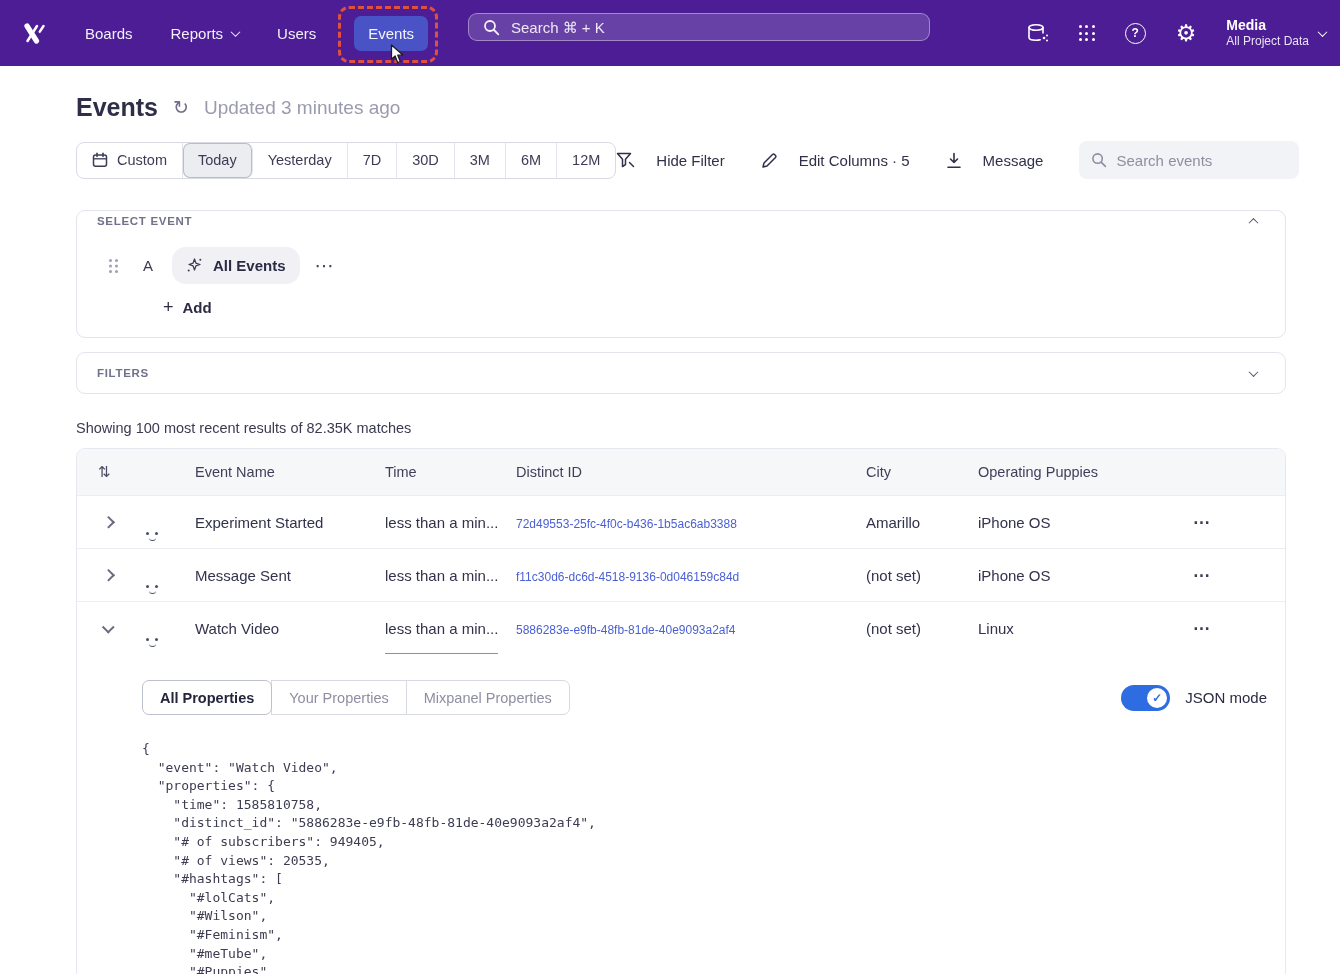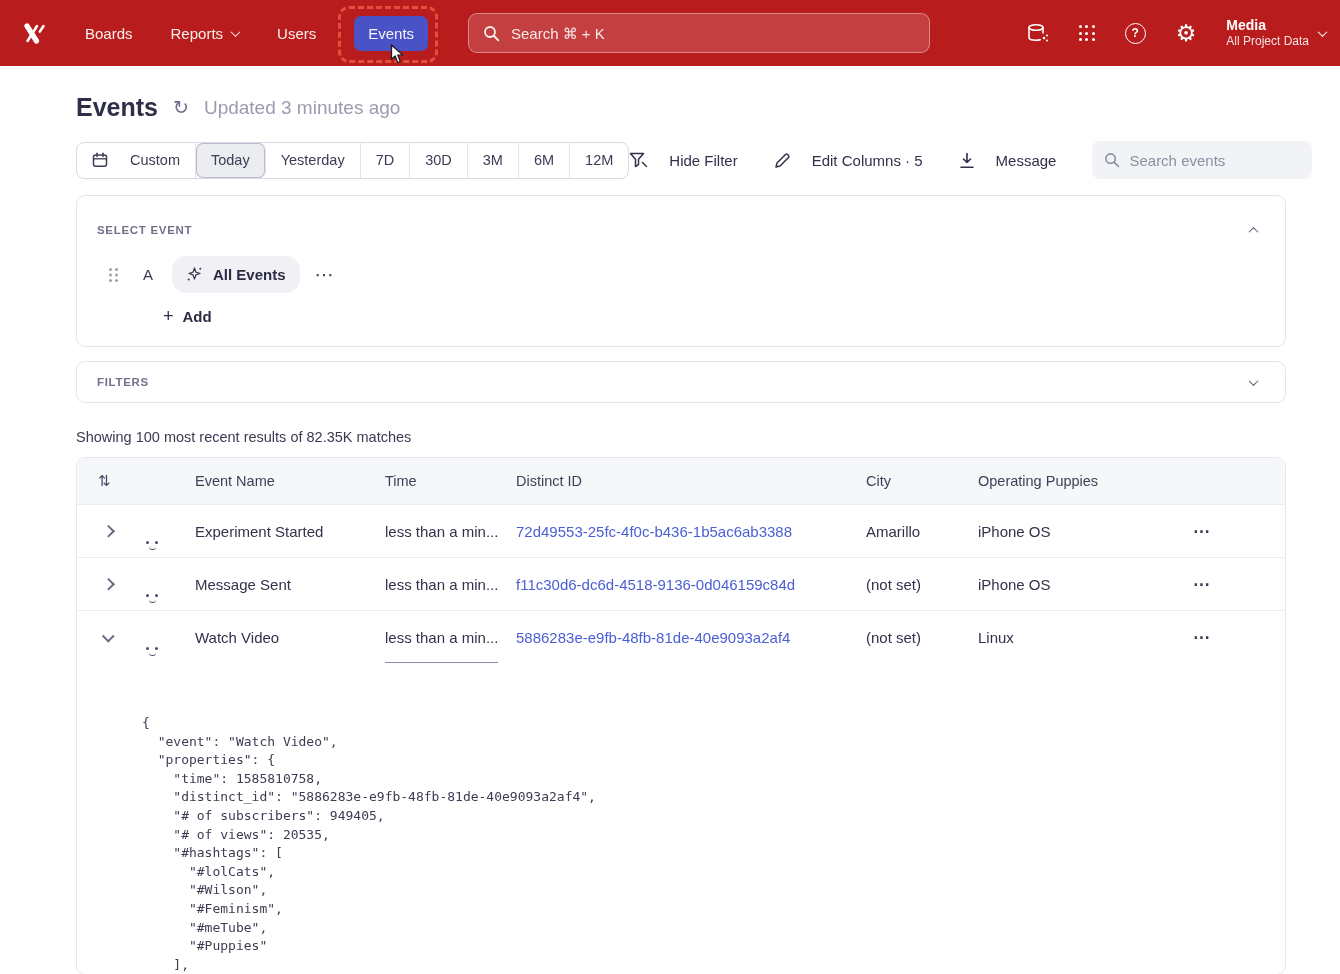--- a/index.html
+++ b/index.html
@@ -1,25 +1,25 @@
 <!DOCTYPE html>
 <html><head>
 <meta charset="utf-8">
 <style>
   * { box-sizing: border-box; margin: 0; padding: 0; }
   html, body { width: 1340px; height: 974px; overflow: hidden; }
   body { font-family: "Liberation Sans", sans-serif; background: #fff; color: #34344e; position: relative; }
 
   
-  .navbar { height: 66px; background: #b91c1c; display: flex; align-items: center; padding: 0 22px; position: relative; }
+  .navbar { height: 66px; background: #4c1d95; display: flex; align-items: center; padding: 0 22px; position: relative; }
   .logo { display: flex; align-items: center; cursor: pointer; }
   .nav-items { display: flex; align-items: center; margin-left: 38px; }
   .nav-item { color: rgba(255,255,255,.93); font-size: 15px; margin-right: 38px; display: flex; align-items: center; gap: 9px; cursor: pointer; white-space: nowrap; }
   .nav-item.active { background: #4a53c6; padding: 9px 14px; border-radius: 7px; margin-right: 0; }
-  .nav-search { position: absolute; left: 468px; top: 13px; width: 462px; height: 40px; background: rgba(255,255,255,.16); border: 1px solid rgba(255,255,255,.38); border-radius: 9px; display: flex; align-items: center; padding: 0 14px; gap: 11px; color: rgba(255,255,255,.92); }
+  .nav-search { position: absolute; left: 468px; top: 13px; width: 462px; height: 28px; background: rgba(255,255,255,.16); border: 1px solid rgba(255,255,255,.38); border-radius: 9px; display: flex; align-items: center; padding: 0 14px; gap: 11px; color: rgba(255,255,255,.92); }
   .nav-search input { flex: 1; background: transparent; border: 0; outline: none; color: #fff; font-size: 15px; font-family: inherit; }
   .nav-search input::placeholder { color: rgba(255,255,255,.88); }
   .nav-right { position: absolute; right: 14px; top: 0; height: 66px; display: flex; align-items: center; gap: 30px; color: #fff; }
   .icon-btn { display: flex; align-items: center; justify-content: center; cursor: pointer; }
   .grid-icon { width: 16px; height: 16px; display: grid; grid-template-columns: repeat(3,1fr); gap: 3.5px; }
   .grid-icon i { width: 3px; height: 3px; background: #fff; border-radius: 50%; }
   .help-icon { width: 21px; height: 21px; border: 1.8px solid #fff; border-radius: 50%; font-size: 12px; font-weight: 700; display: flex; align-items: center; justify-content: center; }
   .gear-glyph { font-size: 23px; line-height: 1; }
   .project-wrap { display: flex; align-items: center; gap: 10px; cursor: pointer; }
   .project-name { font-weight: 700; font-size: 14px; line-height: 1.25; }
@@ -37,31 +37,31 @@
 
   
   .content { margin-left: 76px; width: 1210px; }
   .heading-row { display: flex; align-items: center; margin-top: 27px; gap: 15px; }
   .page-title { font-size: 25px; font-weight: 700; color: #2e2e48; }
   .refresh-glyph { font-size: 19px; color: #6e6e88; cursor: pointer; }
   .updated { font-size: 19px; color: #9b9bb0; }
 
   .controls-row { margin-top: 19px; display: flex; align-items: center; justify-content: space-between; }
   .seg-group { display: flex; border: 1px solid #d9dbe4; border-radius: 8px; height: 37px; background: #fff; }
-  .seg { display: flex; align-items: center; gap: 22px; padding: 12px 15px; font-size: 14.5px; color: #3c3c55; border-right: 1px solid #e4e5ec; cursor: pointer; white-space: nowrap; text-align: center; }
+  .seg { display: flex; align-items: center; gap: 9px; padding: 12px 15px; font-size: 14.5px; color: #3c3c55; border-right: 1px solid #e4e5ec; cursor: pointer; white-space: nowrap; text-align: center; }
   .seg:last-child { border-right: 0; }
   .seg.selected { background: #ecedf1; box-shadow: inset 0 0 0 1px #b9bcc9; border-radius: 7px; }
   .toolbar { display: flex; align-items: center; gap: 36px; }
   .tool-btn { display: flex; align-items: center; gap: 21px; font-size: 15px; color: #30304a; cursor: pointer; white-space: nowrap; }
   .events-search { width: 220px; height: 38px; background: #f2f3f6; border-radius: 8px; display: flex; align-items: center; padding: 0 12px; gap: 9px; color: #8e8ea2; }
   .events-search input { flex: 1; background: transparent; border: 0; outline: none; font-size: 15px; font-family: inherit; color: #34344e; width: 100%; }
   .events-search input::placeholder { color: #8e8ea2; }
 
   .panel { border: 1px solid #e4e5ec; border-radius: 9px; }
-  .select-panel { margin-top: 16px; padding: 28px 20px 19px; }
+  .select-panel { margin-top: 31px; padding: 4px 20px 19px; }
   .panel-header { display: flex; justify-content: space-between; align-items: center; }
   .panel-title { font-size: 11.5px; font-weight: 700; letter-spacing: .7px; color: #71718a; }
   .panel-chev { color: #55556e; margin-right: 8px; cursor: pointer; }
   .event-row { display: flex; align-items: center; margin-top: 20px; }
   .drag-handle { width: 10px; height: 14px; margin-left: 12px; position: relative; cursor: grab; }
   .drag-handle::before { content:""; position:absolute; width:3px; height:3px; border-radius:50%; background:#a0a0b4; box-shadow: 0 5.5px 0 #a0a0b4, 0 11px 0 #a0a0b4, 6px 0 0 #a0a0b4, 6px 5.5px 0 #a0a0b4, 6px 11px 0 #a0a0b4; }
   .row-letter { margin-left: 24px; font-size: 15px; color: #3a3a54; }
   .event-chip { margin-left: 19px; background: #f0f0f5; border-radius: 14px; height: 37px; display: flex; align-items: center; gap: 10px; padding: 0 14px; font-weight: 700; font-size: 15px; color: #2b2b44; cursor: pointer; }
   .chip-more { margin-left: 15px; font-size: 19px; color: #44445e; cursor: pointer; }
   .add-row { margin-top: 13px; margin-left: 66px; display: inline-flex; align-items: center; gap: 9px; font-size: 15px; font-weight: 600; color: #2b2b44; cursor: pointer; }
@@ -78,21 +78,21 @@
   .sort-cell { padding-left: 21px; display: flex; align-items: center; }
   .sort-glyph { font-size: 15px; color: #4a4a66; cursor: pointer; }
   .trow { height: 53px; border-top: 1px solid #ececf2; font-size: 15px; color: #32324c; }
   .cell-expand { padding-left: 27px; display: flex; align-items: center; cursor: pointer; color: #6b6b84; }
   .cell-avatar { padding-left: 14px; }
   .avatar { width: 26px; height: 26px; border-radius: 50%; position: relative; }
   .avatar::before { content:""; position:absolute; left:7px; top:10px; width:3px; height:3px; border-radius:50%; background:rgba(18,30,58,.78); box-shadow: 9px 0 0 rgba(18,30,58,.78); }
   .avatar::after { content:""; position:absolute; left:9.5px; top:13px; width:7px; height:5px; border-bottom:1.7px solid rgba(18,30,58,.78); border-radius:0 0 7px 7px; }
   .cell-time { position: relative; height: 100%; display: flex; align-items: center; overflow: hidden; white-space: nowrap; }
   .trow.expanded .cell-time::after { content:""; position:absolute; left:0; bottom:0; width:113px; height:1px; background:#8f8fa2; }
-  .cell-link { color: #4a5fd5; font-size: 15px; cursor: pointer; text-decoration: none; }
+  .cell-link { color: #4a5fd5; font-size: 12px; cursor: pointer; text-decoration: none; }
   .cell-menu { padding-left: 19px; font-size: 17px; color: #3c3c55; cursor: pointer; font-weight: 700; }
 
   
   .expanded-detail { padding: 26px 18px 0 65px; }
   .detail-top { display: flex; justify-content: space-between; align-items: center; }
   .ptabs { display: flex; }
   .ptab { height: 35px; padding: 0 17px; border: 1px solid #d8dae3; margin-left: -1px; display: flex; align-items: center; font-size: 14.5px; color: #8e8ea2; background: #fff; cursor: pointer; white-space: nowrap; }
   .ptab:first-child { border-radius: 7px 0 0 7px; margin-left: 0; }
   .ptab:last-child { border-radius: 0 7px 7px 0; }
   .ptab.active { color: #25253c; font-weight: 700; border-color: #bdc0cd; z-index: 1; border-radius: 7px; }
@@ -308,20 +308,35 @@
       <div class="cell-avatar"><span class="avatar" style="background:#2fbfa6"></span></div>
       <div>Watch Video</div>
       <div class="cell-time">less than a min...</div>
       <div><a class="cell-link">5886283e-e9fb-48fb-81de-40e9093a2af4</a></div>
       <div>(not set)</div>
       <div>Linux</div>
       <div class="cell-menu">⋯</div>
     </div>
 
     <div class="expanded-detail">
+      <div class="detail-top">
+        <div class="ptabs">
+          <div class="ptab active">All Properties</div>
+          <div class="ptab">Your Properties</div>
+          <div class="ptab">Mixpanel Properties</div>
+        </div>
+        <div class="json-toggle-group">
+          <div class="toggle">
+            <span class="knob">
+                <span>✓</span>
+              </span>
+          </div>
+          <span class="json-label">JSON mode</span>
+        </div>
+      </div>
       <pre class="code">{
   "event": "Watch Video",
   "properties": {
     "time": 1585810758,
     "distinct_id": "5886283e-e9fb-48fb-81de-40e9093a2af4",
     "# of subscribers": 949405,
     "# of views": 20535,
     "#hashtags": [
       "#lolCats",
       "#Wilson",

